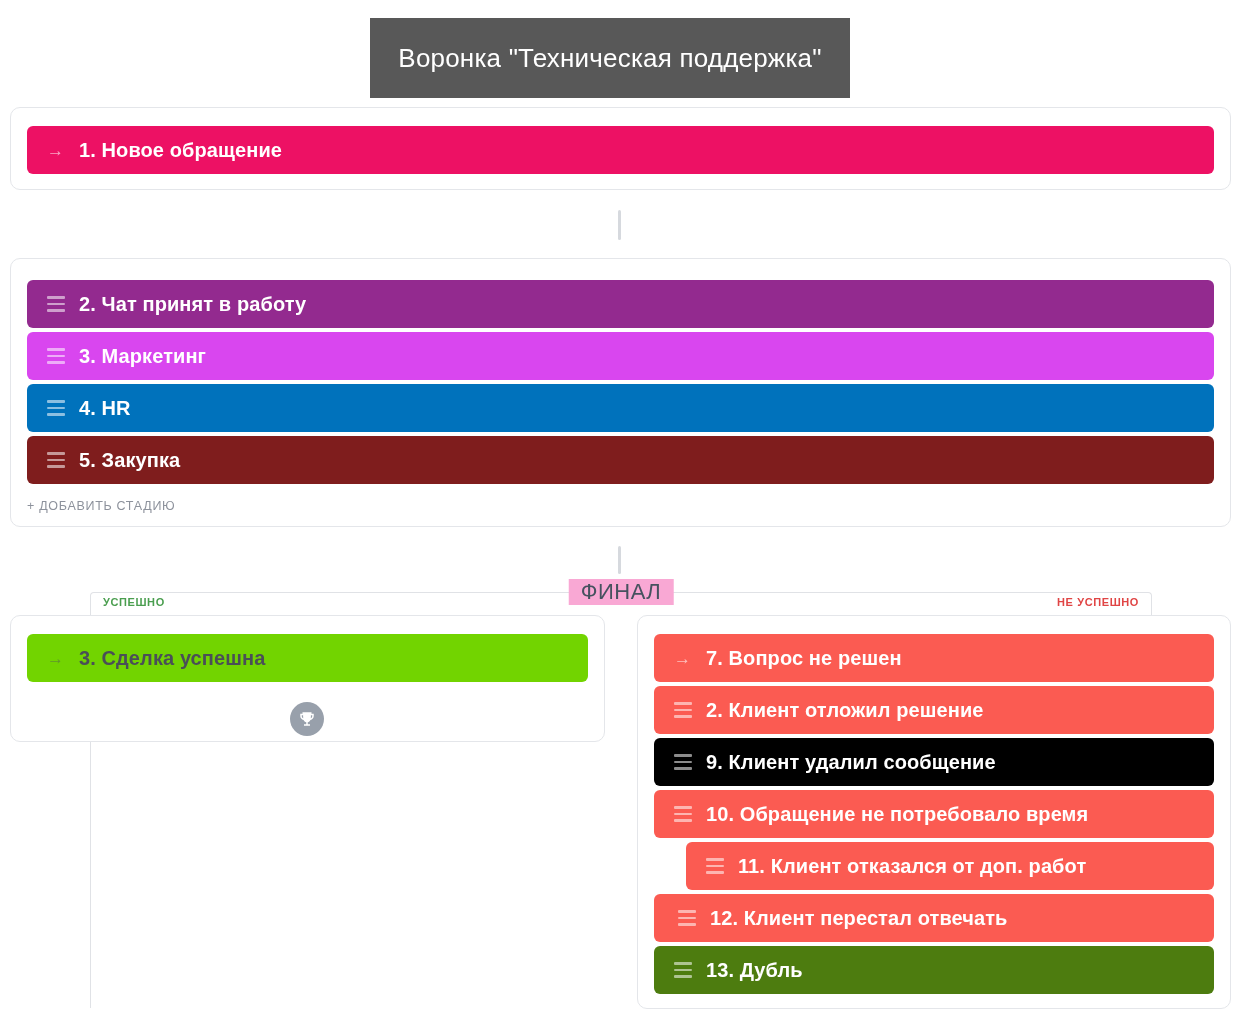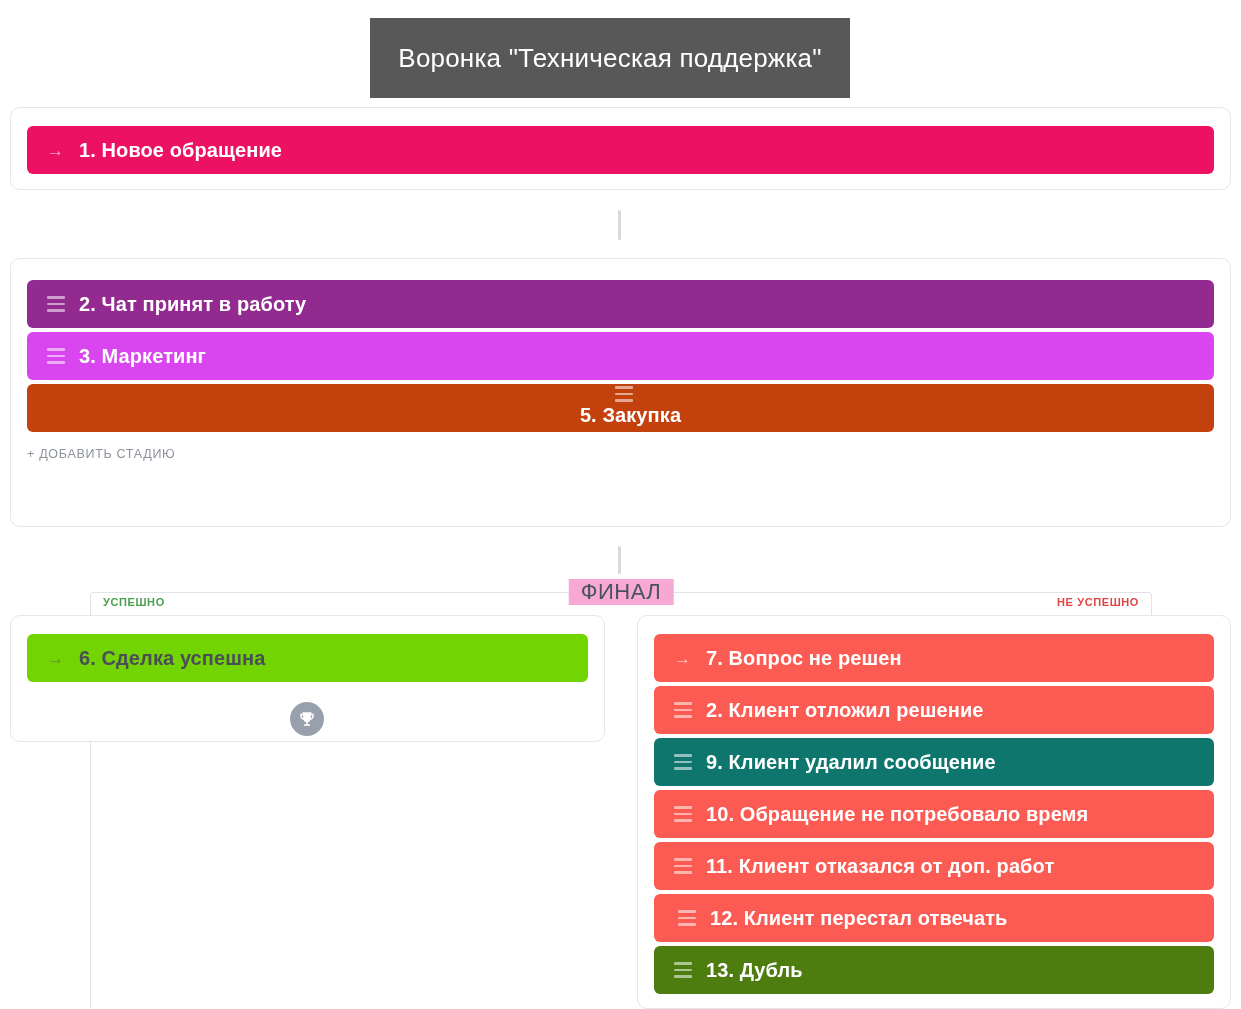--- a/index.html
+++ b/index.html
@@ -177,21 +177,29 @@
           <span class="stage-label">2. Чат принят в работу</span>
         </div>
         <div class="stage" style="background: #d946ef;">
           <span class="handle">
             <span class="bar"></span>
             <span class="bar"></span>
             <span class="bar"></span>
           </span>
           <span class="stage-label">3. Маркетинг</span>
         </div>
-        <div class="stage" style="background: #c2410c; flex-direction: column;">
+        <div class="stage" style="background: rgb(0, 114, 188);">
+          <span class="handle">
+            <span class="bar"></span>
+            <span class="bar"></span>
+            <span class="bar"></span>
+          </span>
+          <span class="stage-label">4. HR</span>
+        </div>
+        <div class="stage" style="background: #7f1d1d;">
           <span class="handle">
             <span class="bar"></span>
             <span class="bar"></span>
             <span class="bar"></span>
           </span>
           <span class="stage-label">5. Закупка</span>
         </div>
       </div>
     <div class="add-stage" style="margin-top:15px;">+ ДОБАВИТЬ СТАДИЮ</div>
   </div>
@@ -201,21 +209,21 @@
   <div class="final-wrap">
     <div class="final-legend">ФИНАЛ</div>
     <div class="final-tag win">УСПЕШНО</div>
     <div class="final-tag lose">НЕ УСПЕШНО</div>
   </div>
 
   <div class="card" id="card-success" style="left:10px; top:615px; width:595px; height:127px; padding:18px 16px;">
     <div id="success-stages">
         <div class="stage light" style="background: rgb(114, 212, 0);">
           <span class="arrow">→</span>
-          <span class="stage-label">6. Сделка успешна</span>
+          <span class="stage-label">3. Сделка успешна</span>
         </div>
       </div>
     <div class="trophy-circle" style="left:279px; top:86px;">
       <svg width="18" height="18" viewBox="0 0 24 24" aria-hidden="true">
         <path fill="#ffffff" d="M6 3h12v2h3v3c0 2.6-1.9 4.8-4.4 5.3C15.9 15 14.6 16 13 16.4V19h3v2H8v-2h3v-2.6C9.4 16 8.1 15 7.4 13.3 4.9 12.8 3 10.6 3 8V5h3V3zm0 4H5v1c0 1.4.9 2.6 2.1 3.1C6.9 10.4 6.8 9.7 6.8 9V7H6zm12 0h-.8v2c0 .7-.1 1.4-.3 2.1C18.1 10.6 19 9.4 19 8V7h-1z"></path>
       </svg>
     </div>
   </div>
 
   <div class="card" id="card-fail" style="left:637px; top:615px; width:594px; height:394px; padding:18px 16px;">
@@ -225,37 +233,37 @@
           <span class="stage-label">7. Вопрос не решен</span>
         </div>
         <div class="stage" style="background: rgb(251, 91, 82);">
           <span class="handle">
             <span class="bar"></span>
             <span class="bar"></span>
             <span class="bar"></span>
           </span>
           <span class="stage-label">2. Клиент отложил решение</span>
         </div>
-        <div class="stage" style="background: #0f766e;">
+        <div class="stage" style="background: #000000;">
           <span class="handle">
             <span class="bar"></span>
             <span class="bar"></span>
             <span class="bar"></span>
           </span>
           <span class="stage-label">9. Клиент удалил сообщение</span>
         </div>
         <div class="stage" style="background: rgb(251, 91, 82);">
           <span class="handle">
             <span class="bar"></span>
             <span class="bar"></span>
             <span class="bar"></span>
           </span>
           <span class="stage-label">10. Обращение не потребовало время</span>
         </div>
-        <div class="stage" style="background: rgb(251, 91, 82);">
+        <div class="stage" style="background: rgb(251, 91, 82); margin-left: 32px;">
           <span class="handle">
             <span class="bar"></span>
             <span class="bar"></span>
             <span class="bar"></span>
           </span>
           <span class="stage-label">11. Клиент отказался от доп. работ</span>
         </div>
         <div class="stage" style="background: rgb(251, 91, 82); padding-left: 24px;">
           <span class="handle">
             <span class="bar"></span>

